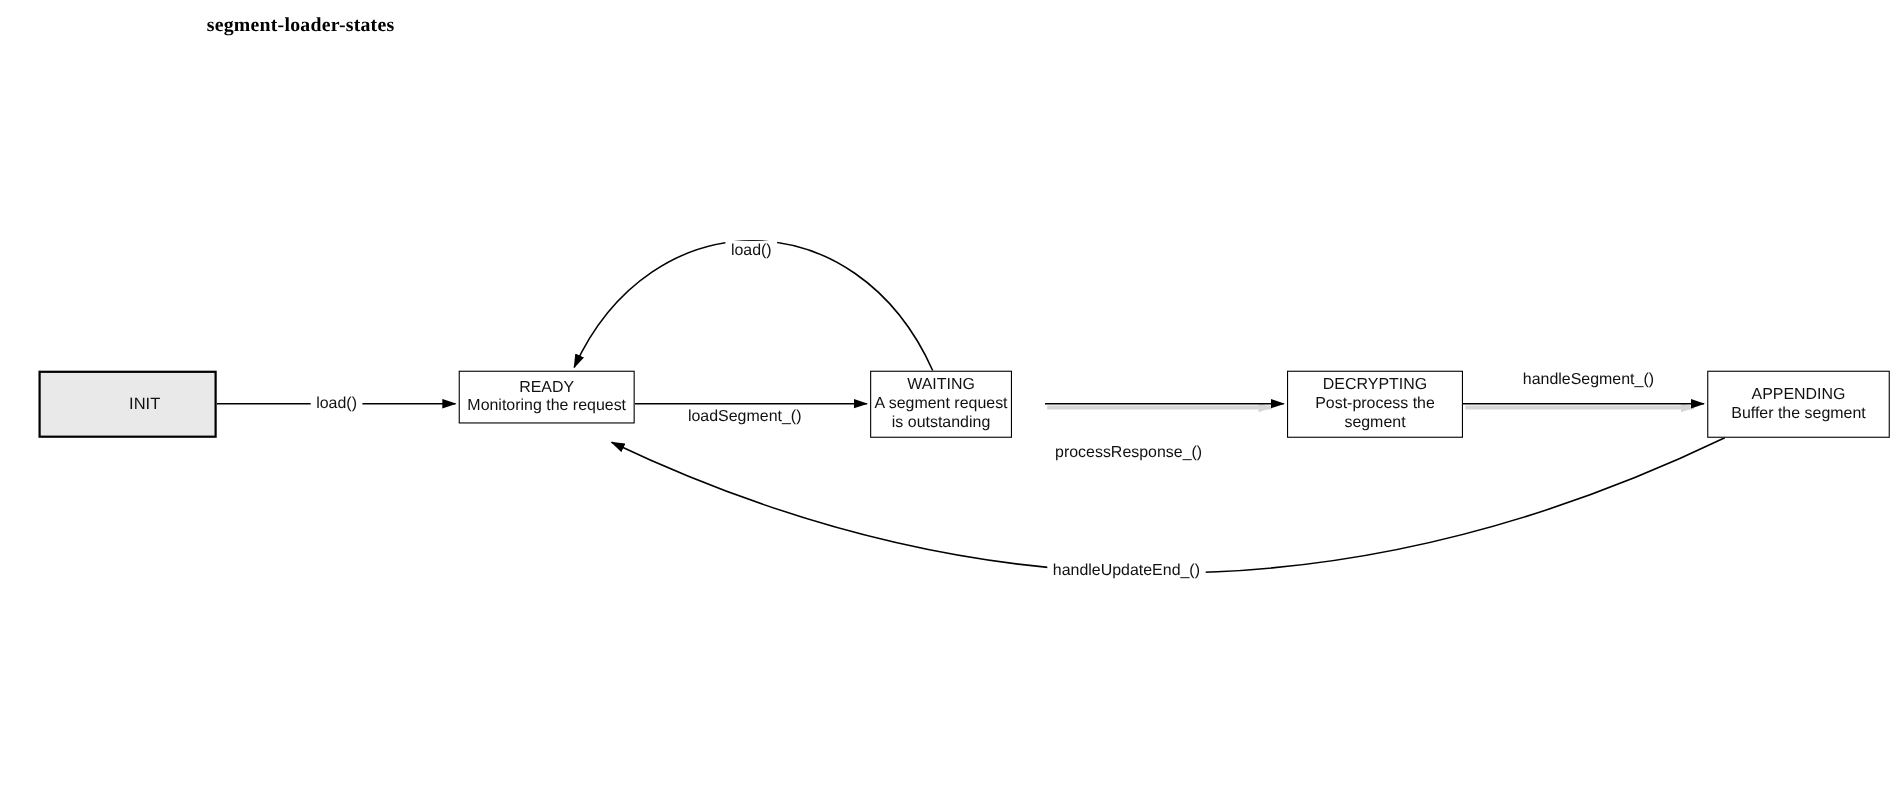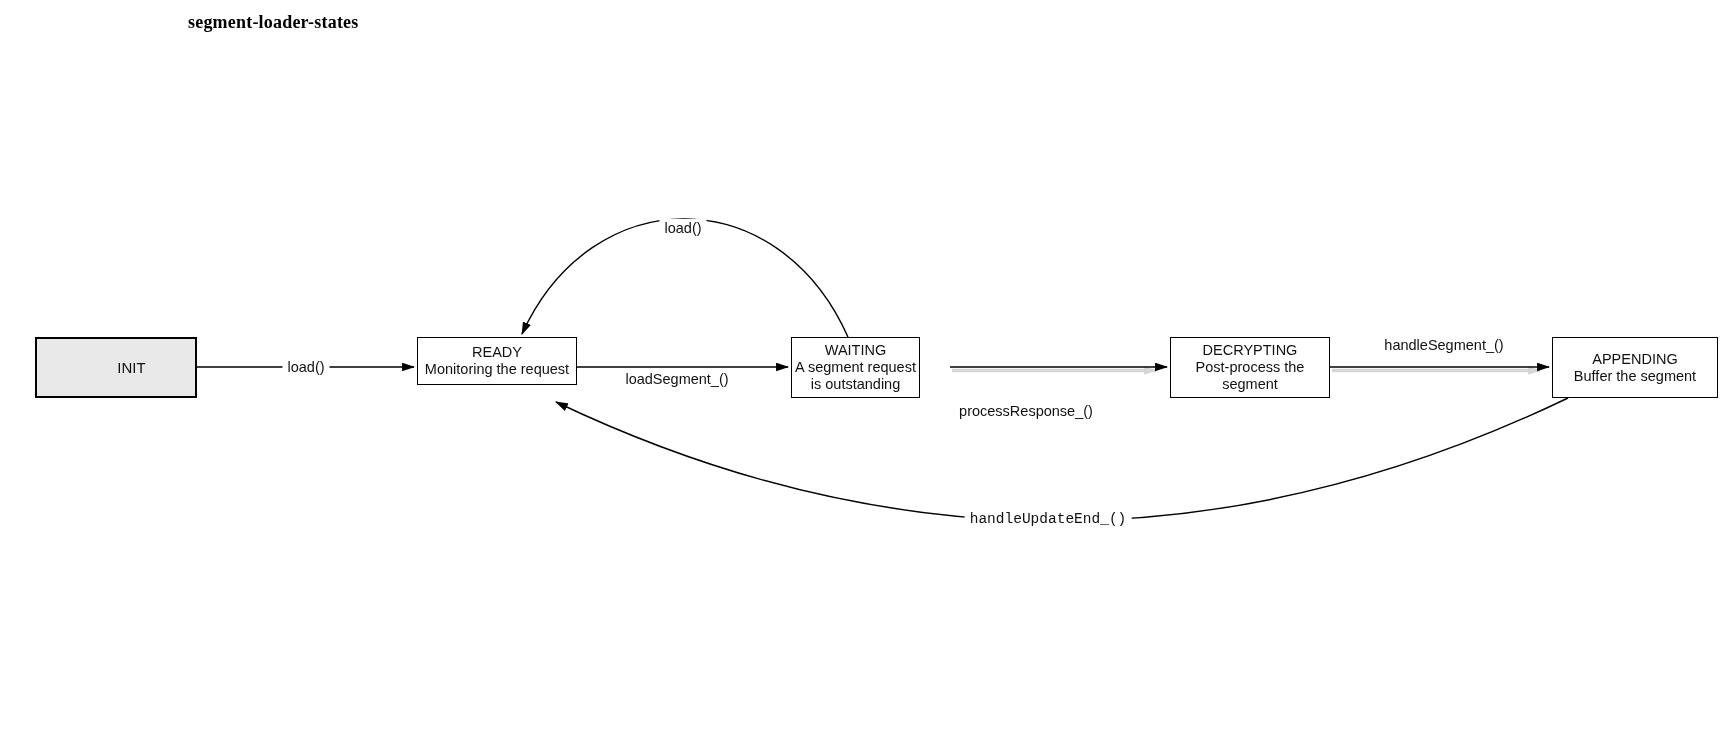--- a/index.html
+++ b/index.html
@@ -93,15 +93,15 @@
     <div>DECRYPTING</div>
     <div>Post-process the</div>
     <div>segment</div>
   </div>
 
   <div class="edge-label" style="left:306px; top:367px;text-align:center;">load()</div>
   <div class="edge-label" style="left:677px; top:367px;margin-top:12px;">loadSegment_()</div>
   <div class="edge-label" style="left:1026px; top:367px;margin-top:44px;">processResponse_()</div>
   <div class="edge-label" style="left:1444px; top:345px;text-align:center;">handleSegment_()</div>
   <div class="edge-label" style="left:683px; top:228px;">load()</div>
-  <div class="edge-label" style="left:1048px; top:519px;font-family:Liberation Mono, monospace;">handleUpdateEnd_()</div>
+  <div class="edge-label" style="left:1024px; top:519px;">handleUpdateEnd_()</div>
 
 </div>
 
 </body></html>

